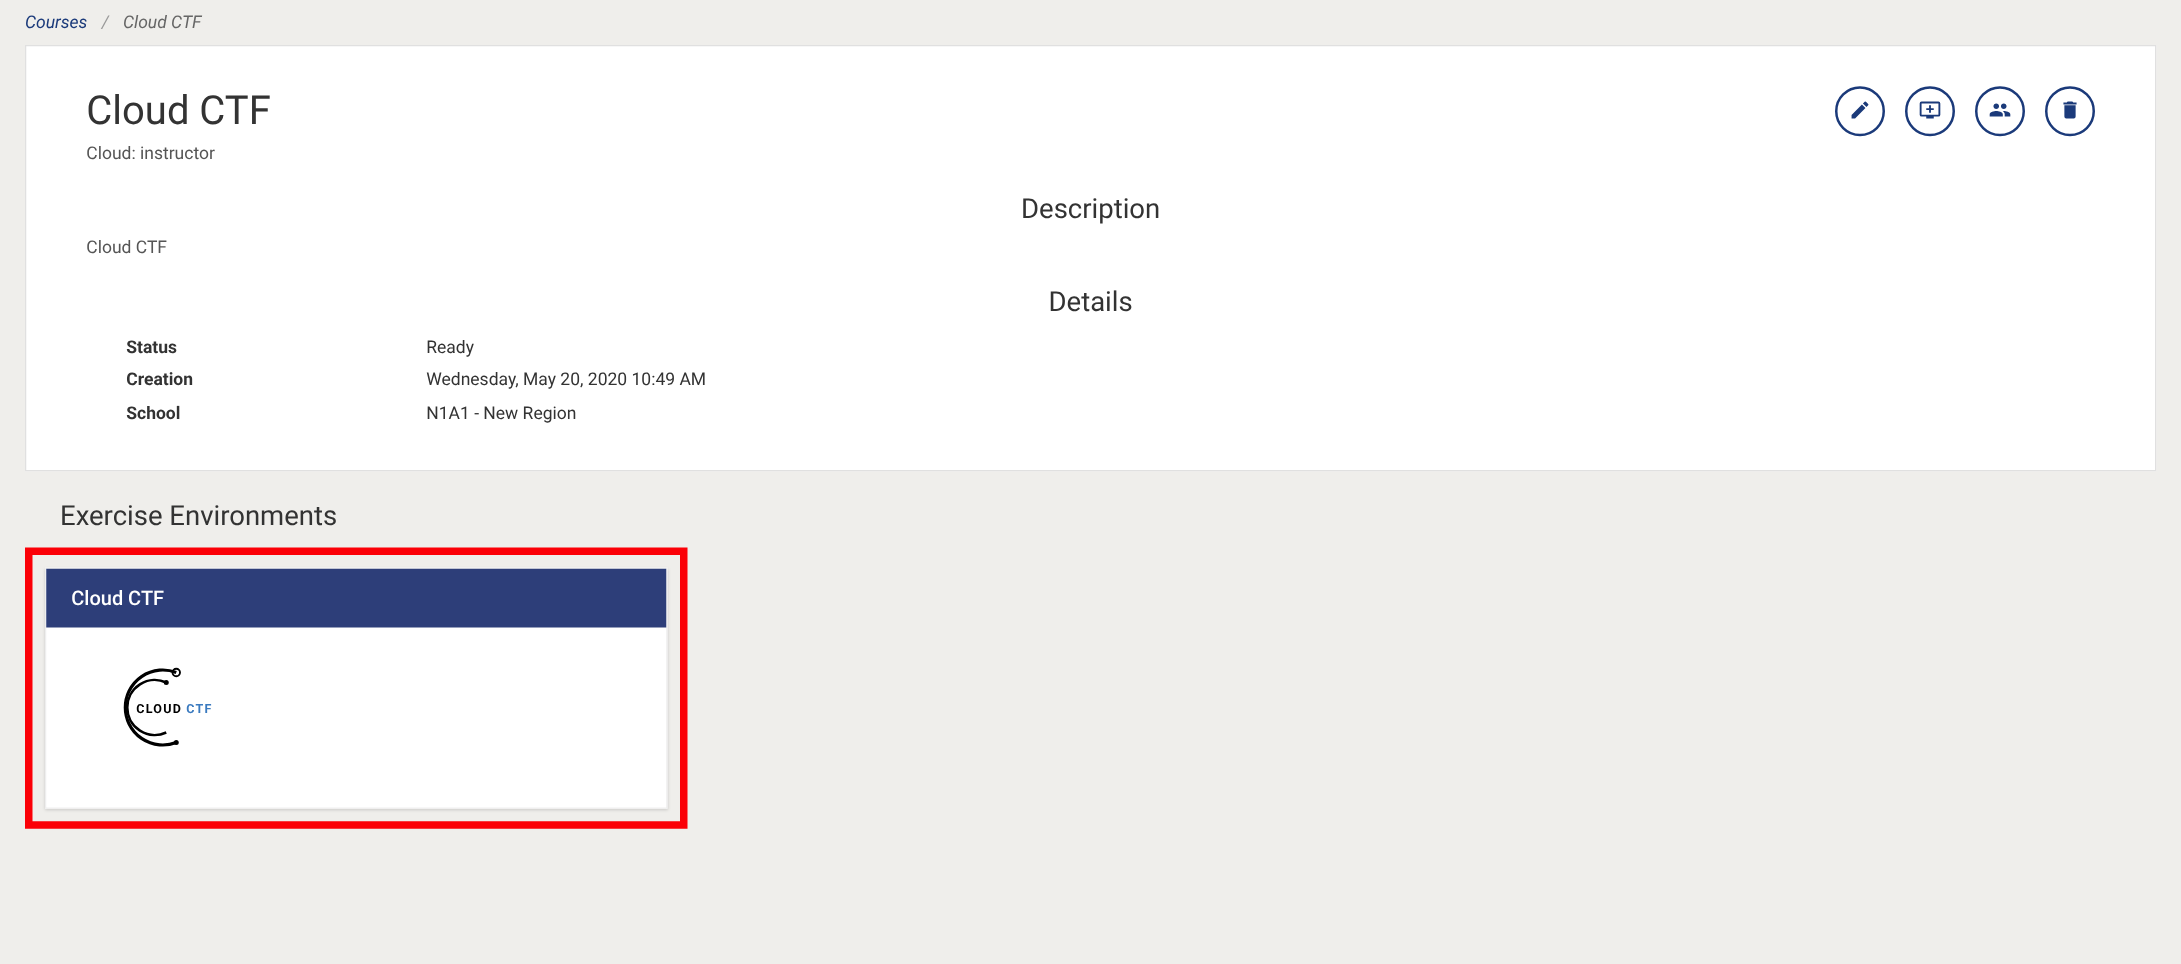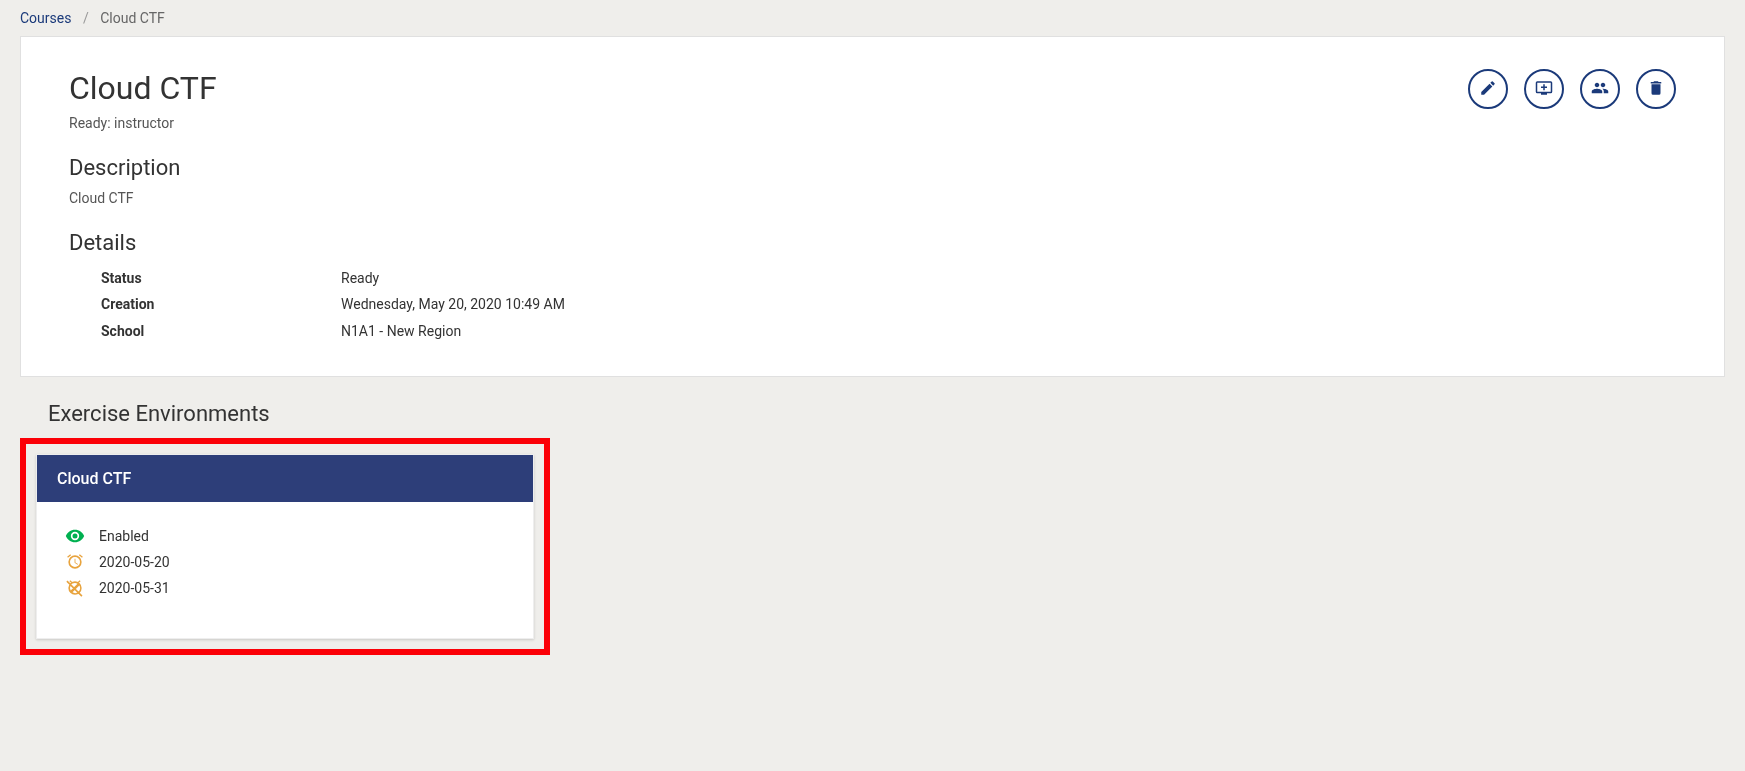--- a/index.html
+++ b/index.html
@@ -10,20 +10,21 @@
     body {
       font-family: -apple-system, BlinkMacSystemFont, "Segoe UI", Roboto, Arial, sans-serif;
       background-color: #efeeeb;
       padding: 0 20px 20px 20px;
       color: #333;
     }
     .breadcrumb {
       padding: 10px 0;
       font-size: 14px;
       color: #666;
+      font-style: italic;
     }
     .breadcrumb a {
       color: #1b3a7a;
       text-decoration: none;
     }
     .breadcrumb .sep {
       margin: 0 8px;
       color: #999;
     }
     .card {
@@ -67,20 +68,21 @@
     .icon-btn svg {
       width: 18px;
       height: 18px;
       fill: #1b3a7a;
     }
     h2 {
       font-size: 22px;
       font-weight: 400;
       color: #333;
       margin-bottom: 10px;
+      text-align: center;
     }
     .desc-text {
       font-size: 14px;
       color: #555;
       margin-bottom: 24px;
     }
     .details-row {
       display: flex;
       font-size: 14px;
       line-height: 1.6;
@@ -162,21 +164,21 @@
   <a href="#">Courses</a>
   <span class="sep">/</span>
   <span>Cloud CTF</span>
 </div>
 
 <div class="card">
   <div class="card-header">
     <div class="card-header-left">
       <h1>Cloud CTF</h1>
       <div class="role">
-        <span>Ready: </span><span>instructor</span>
+        <span>Cloud: </span><span>instructor</span>
       </div>
     </div>
     <div class="icon-btn-row">
       <button class="icon-btn">
         <span>
           <svg viewBox="0 0 24 24">
               <path d="M3 17.25V21h3.75l11.06-11.06-3.75-3.75L3 17.25zM20.71 7.04a1 1 0 000-1.41l-2.34-2.34a1 1 0 00-1.41 0l-1.83 1.83 3.75 3.75 1.83-1.83z"></path>
             </svg>
         </span>
       </button>
@@ -221,44 +223,29 @@
     <div class="details-value">N1A1 - New Region</div>
   </div>
 </div>
 
 <div class="section-title">Exercise Environments</div>
 
 <div class="env-highlight">
   <div class="env-card">
     <div class="env-card-header">Cloud CTF</div>
     <div class="env-card-body">
-      <div class="env-info">
-        <div class="env-info-row">
-          <span class="ico">
-            <svg viewBox="0 0 24 24" width="20" height="20">
-                <path fill="#00b050" d="M12 4.5C7 4.5 2.73 7.61 1 12c1.73 4.39 6 7.5 11 7.5s9.27-3.11 11-7.5c-1.73-4.39-6-7.5-11-7.5zM12 17a5 5 0 110-10 5 5 0 010 10zm0-8a3 3 0 100 6 3 3 0 000-6z"></path>
-              </svg>
-          </span>
-          <span>Enabled</span>
-        </div>
-        <div class="env-info-row">
-          <span class="ico">
-            <svg viewBox="0 0 24 24" width="20" height="20">
-                <path fill="#e8a33d" d="M12 4a8 8 0 108 8 8 8 0 00-8-8zm0 14a6 6 0 116-6 6 6 0 01-6 6zm.5-10h-1v5l3.6 2.2.5-.9-3.1-1.8V8zM6.3 2.7L2.6 5.7l1 1.2 3.7-3-1-1.2zm11.4 0l-1 1.2 3.7 3 1-1.2-3.7-3z"></path>
-              </svg>
-          </span>
-          <span>2020-05-20</span>
-        </div>
-        <div class="env-info-row">
-          <span class="ico">
-            <svg viewBox="0 0 24 24" width="20" height="20">
-                <path fill="#e8a33d" d="M12 6a6 6 0 00-5.2 9l8.2-8.2A6 6 0 0012 6zm5.2 3l-8.2 8.2A6 6 0 0017.2 9zM12 4a8 8 0 11-8 8 8 8 0 018-8zM3 3l18 18-1.4 1.4L1.6 4.4 3 3zM6.3 2.7l-1 1.2 2.1 1.7 1-1.2-2.1-1.7zm11.4 0l-2.1 1.7 1 1.2 2.1-1.7-1-1.2z"></path>
-              </svg>
-          </span>
-          <span>2020-05-31</span>
-        </div>
+      <div class="env-logo">
+        <svg viewBox="0 0 120 80" width="120" height="80">
+          <path d="M 76 12 A 30 30 0 1 0 76 68" fill="none" stroke="#000" stroke-width="2.5"></path>
+          <path d="M 68 20 A 22 22 0 1 0 68 60" fill="none" stroke="#000" stroke-width="2"></path>
+          <circle cx="76" cy="12" r="3" fill="none" stroke="#000" stroke-width="1.5"></circle>
+          <circle cx="76" cy="68" r="2" fill="#000"></circle>
+          <circle cx="68" cy="20" r="2" fill="#000"></circle>
+          <text x="44" y="44" font-size="10" font-weight="bold" fill="#000" letter-spacing="1">CLOUD</text>
+          <text x="84" y="44" font-size="10" font-weight="bold" fill="#3a7abf" letter-spacing="1">CTF</text>
+        </svg>
       </div>
     </div>
   </div>
 </div>
 
 
 
 
 </body></html>

